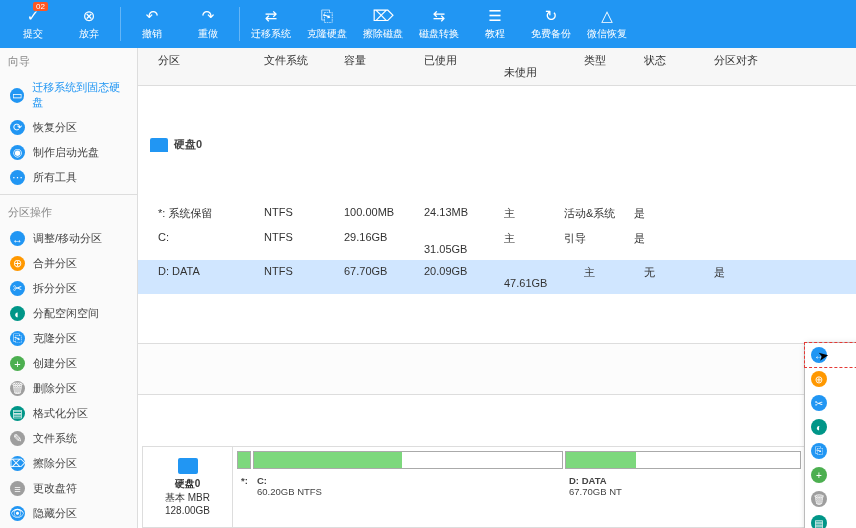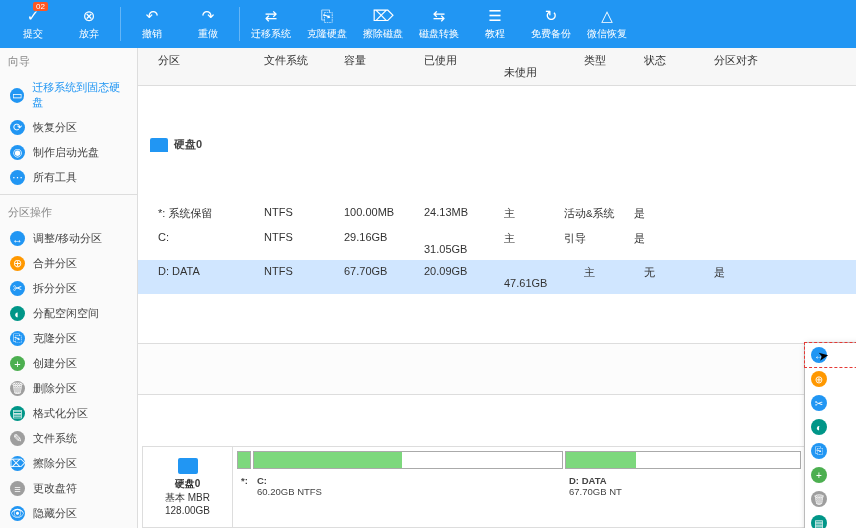--- a/index.html
+++ b/index.html
@@ -11,21 +11,21 @@
 .badge { position: absolute; top: 2px; left: 33px; background: #ff5722; color: #fff; font-size: 8px; padding: 0 3px; border-radius: 2px; }
 .main { display: flex; height: 480px; }
 .sidebar { width: 138px; border-right: 1px solid #ddd; overflow-y: auto; background: #fafafa; }
 .sb-header { padding: 6px 8px; color: #888; font-size: 11px; }
 .sb-item { display: flex; align-items: center; padding: 5px 10px; cursor: pointer; color: #444; }
 .sb-item.active { color: #2196F3; }
 .sb-item .ico { width: 15px; height: 15px; margin-right: 8px; display:flex; align-items:center; justify-content:center; border-radius: 50%; }
 .content { flex: 1; display: flex; flex-direction: column; position: relative; gap: 45px; }
 .table-head { display: flex; border-bottom: 1px solid #ddd; background: #f7f7f7; font-size: 11px; color: #333; }
 .th, .td { padding: 5px 6px; overflow: hidden; white-space: nowrap; }
-.c1{width:120px;text-align:left;padding-left:20px;} .c2{width:80px;} .c3{width:80px;} .c4{width:80px;} .c5{width:80px;margin-top:12px;} .c6{width:60px;} .c7{width:70px;font-family:Liberation Mono, monospace;} .c8{width:50px;} .c9{width:30px;}
+.c1{width:120px;text-align:left;padding-left:20px;} .c2{width:80px;} .c3{width:80px;} .c4{width:80px;} .c5{width:80px;margin-top:12px;} .c6{width:60px;} .c7{width:70px;} .c8{width:50px;} .c9{width:30px;}
 .disk-label { display:flex; align-items:center; padding: 6px 10px 4px 12px; font-weight:bold; color:#444; }
 .disk-label .dico { width:18px;height:14px;background:#2196F3;border-radius:2px 2px 0 0;margin-right:6px; }
 .tbody .row { display:flex; font-size:11px; color:#333; }
 .tbody .row.selected { background:#d0e6ff; }
 .mid-gap { flex:1; border-top:1px solid #ddd; border-bottom:1px solid #ddd; background:#fcfcfc; margin-top:4px; }
 .diskmap-wrap { height:82px; border:1px solid #ddd; margin:6px 4px 0 4px; display:flex; position:relative; }
 .diskmap-label { width:90px; border-right:1px solid #ddd; display:flex; flex-direction:column; align-items:center; justify-content:center; padding:4px; font-size:10px; }
 .diskmap-label .dico { width:20px;height:16px;background:#2196F3;border-radius:2px;margin-bottom:3px; }
 .part-track { flex:1; display:flex; flex-direction:column; padding:4px; position:relative; }
 .track-bars { height:20px; display:flex; gap:2px; }

